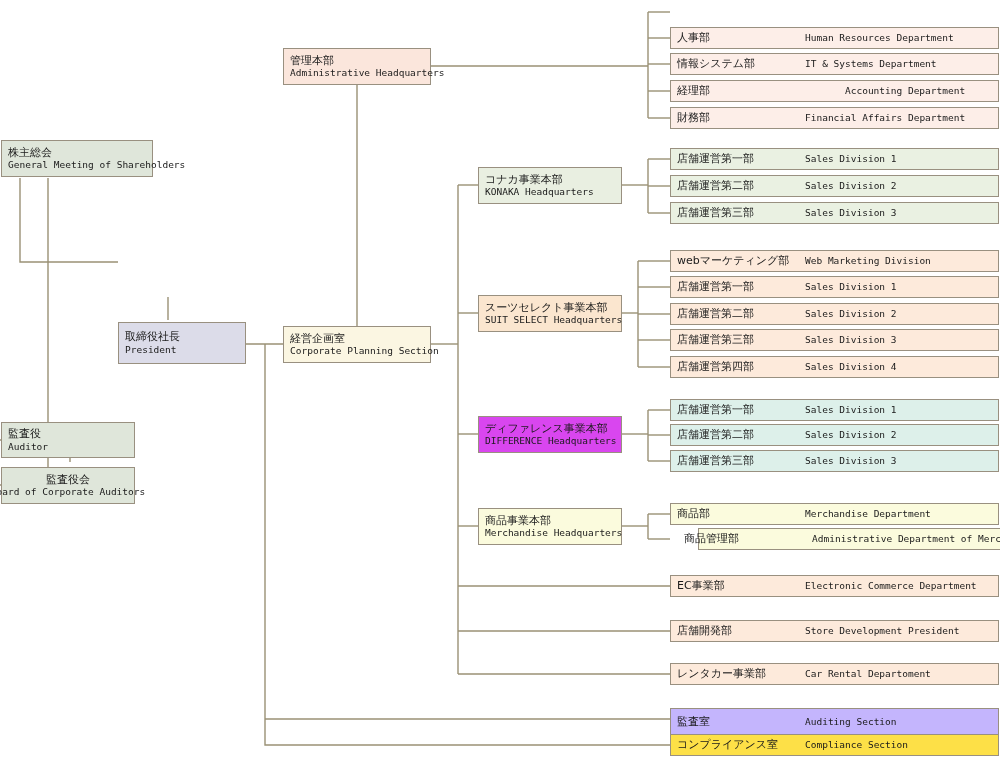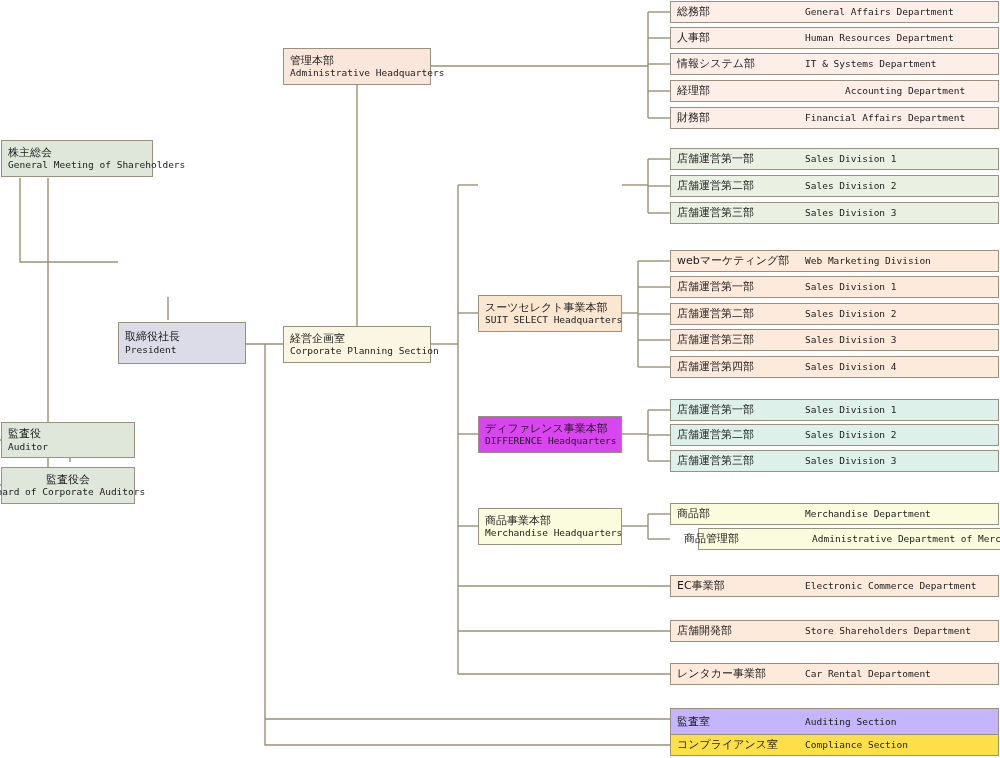--- a/index.html
+++ b/index.html
@@ -152,40 +152,40 @@
   <div class="node" style="left:283px; top:48px; width:148px; height:37px; background:#fbe6dc;">
     <span class="jp">管理本部</span>
     <span class="en">Administrative Headquarters</span>
   </div>
 
   <div class="node" style="left:283px; top:326px; width:148px; height:37px; background:#fbf6e2;">
     <span class="jp">経営企画室</span>
     <span class="en">Corporate Planning Section</span>
   </div>
 
+  <div class="node" style="left:478px; top:167px; width:144px; height:37px; background:#e9efe1;">
+    <span class="jp">コナカ事業本部</span>
+    <span class="en">KONAKA Headquarters</span>
+  </div>
 
   <div class="node" style="left:478px; top:295px; width:144px; height:37px; background:#fbe6cf;">
     <span class="jp">スーツセレクト事業本部</span>
     <span class="en">SUIT SELECT Headquarters</span>
   </div>
 
   <div class="node" style="left:478px; top:416px; width:144px; height:37px; background:#d946ef;">
     <span class="jp">ディファレンス事業本部</span>
     <span class="en">DIFFERENCE Headquarters</span>
   </div>
 
   <div class="node" style="left:478px; top:508px; width:144px; height:37px; background:#fbfbdd;">
     <span class="jp">商品事業本部</span>
     <span class="en">Merchandise Headquarters</span>
   </div>
 
-  <div class="node leaf" style="left:670px; top:1px; width:329px; height:22px; background:#fdeee8;">
-    <span class="jp">総務部</span>
-    <span class="en">General Affairs Department</span>
-  </div>
   <div class="node leaf" style="left:670px; top:27px; width:329px; height:22px; background:#fdeee8;padding-left:6px;">
     <span class="jp">人事部</span>
     <span class="en">Human Resources Department</span>
   </div>
   <div class="node leaf" style="left:670px; top:53px; width:329px; height:22px; background:#fdeee8;">
     <span class="jp">情報システム部</span>
     <span class="en">IT &amp; Systems Department</span>
   </div>
   <div class="node leaf" style="left:670px; top:80px; width:329px; height:22px; background:#fdeee8;gap:40px;">
     <span class="jp">経理部</span>
@@ -251,21 +251,21 @@
     <span class="jp">商品管理部</span>
     <span class="en">Administrative Department of Merchandise</span>
   </div>
 
   <div class="node leaf" style="left:670px; top:575px; width:329px; height:22px; background:#fdeadb;">
     <span class="jp">EC事業部</span>
     <span class="en">Electronic Commerce Department</span>
   </div>
   <div class="node leaf" style="left:670px; top:620px; width:329px; height:22px; background:#fdeadb;">
     <span class="jp">店舗開発部</span>
-    <span class="en">Store Shareholders Department</span>
+    <span class="en">Store Development President</span>
   </div>
   <div class="node leaf" style="left:670px; top:663px; width:329px; height:22px; background:#fdeadb;">
     <span class="jp">レンタカー事業部</span>
     <span class="en">Car Rental Departoment</span>
   </div>
 
   <div class="node leaf" style="left:670px; top:708px; width:329px; height:28px; background:#c4b5fd;">
     <span class="jp">監査室</span>
     <span class="en">Auditing Section</span>
   </div>

